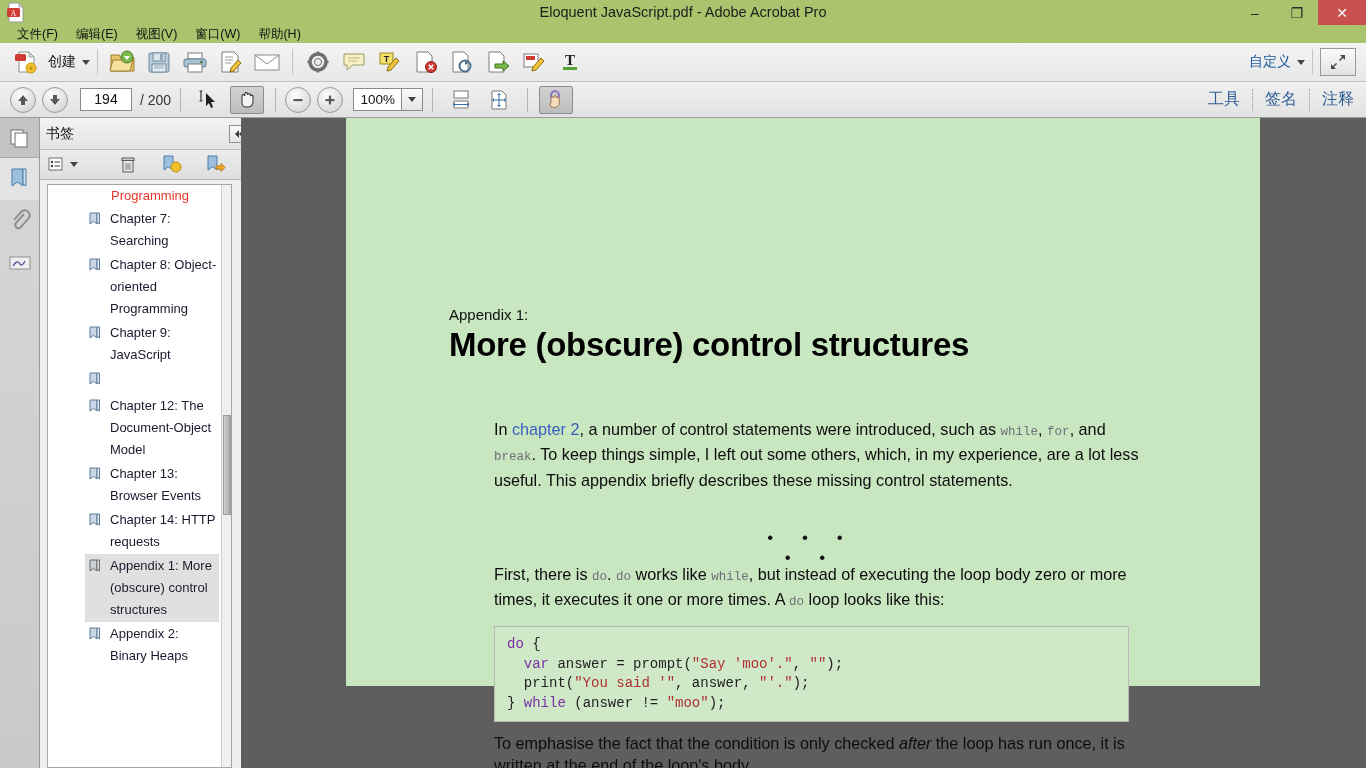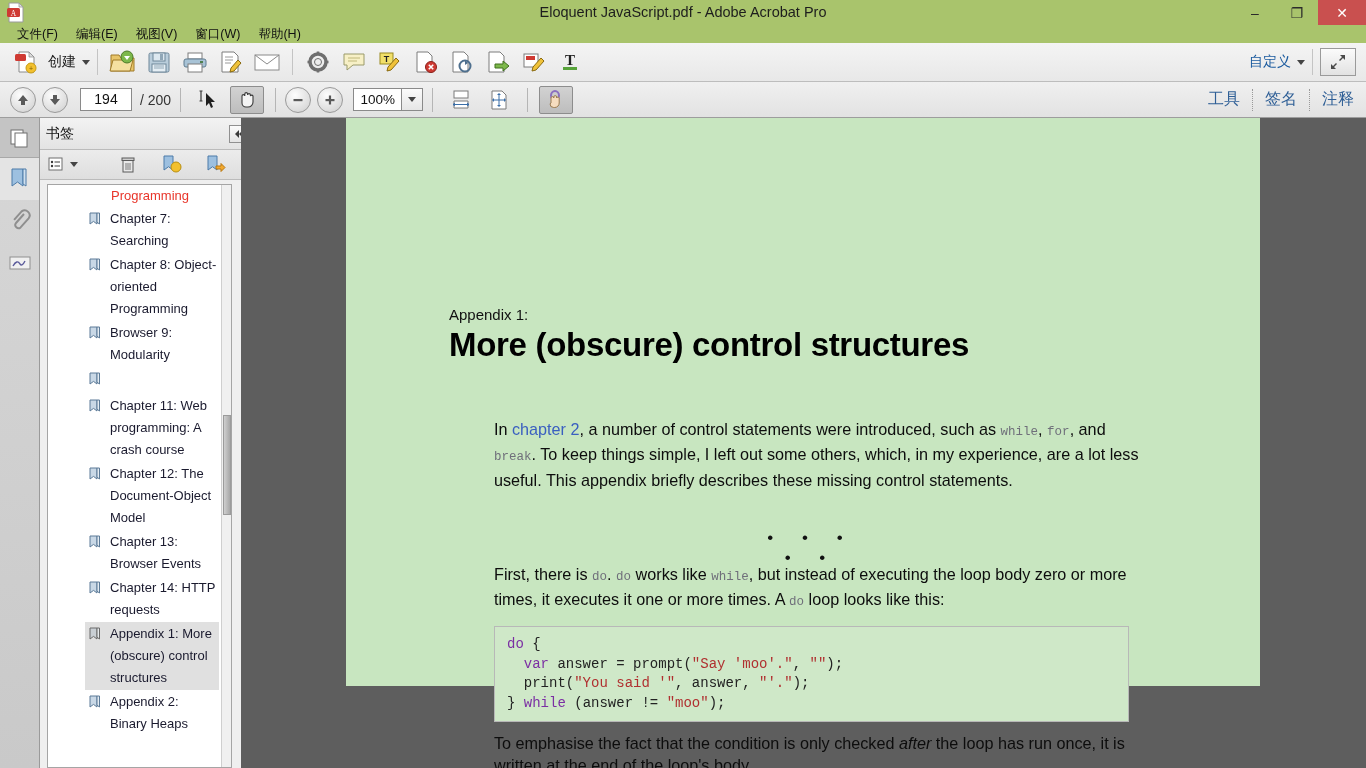--- a/index.html
+++ b/index.html
@@ -552,38 +552,29 @@
         </span>
         <span class="bm-label">Chapter 8: Object-oriented Programming</span>
       </div>
       <div class="bm-item">
         <span class="bm-ico">
           <svg width="12" height="14" viewBox="0 0 12 14">
               <path d="M1 1 h7 v11 l-3.5 -2.6 l-3.5 2.6 z" fill="#c9d8e6" stroke="#5d7b98"></path>
               <path d="M8 1 h2.5 v11 l-2.5 -1.8 z" fill="#e4ecf3" stroke="#5d7b98"></path>
             </svg>
         </span>
-        <span class="bm-label">Browser 9: Modularity</span>
-      </div>
-      <div class="bm-item">
-        <span class="bm-ico">
-          <svg width="12" height="14" viewBox="0 0 12 14">
-              <path d="M1 1 h7 v11 l-3.5 -2.6 l-3.5 2.6 z" fill="#c9d8e6" stroke="#5d7b98"></path>
-              <path d="M8 1 h2.5 v11 l-2.5 -1.8 z" fill="#e4ecf3" stroke="#5d7b98"></path>
-            </svg>
-        </span>
-      </div>
-      <div class="bm-item">
-        <span class="bm-ico">
-          <svg width="12" height="14" viewBox="0 0 12 14">
-              <path d="M1 1 h7 v11 l-3.5 -2.6 l-3.5 2.6 z" fill="#c9d8e6" stroke="#5d7b98"></path>
-              <path d="M8 1 h2.5 v11 l-2.5 -1.8 z" fill="#e4ecf3" stroke="#5d7b98"></path>
-            </svg>
-        </span>
-        <span class="bm-label">Chapter 11: Web programming: A crash course</span>
+        <span class="bm-label">Chapter 9: JavaScript</span>
+      </div>
+      <div class="bm-item">
+        <span class="bm-ico">
+          <svg width="12" height="14" viewBox="0 0 12 14">
+              <path d="M1 1 h7 v11 l-3.5 -2.6 l-3.5 2.6 z" fill="#c9d8e6" stroke="#5d7b98"></path>
+              <path d="M8 1 h2.5 v11 l-2.5 -1.8 z" fill="#e4ecf3" stroke="#5d7b98"></path>
+            </svg>
+        </span>
       </div>
       <div class="bm-item">
         <span class="bm-ico">
           <svg width="12" height="14" viewBox="0 0 12 14">
               <path d="M1 1 h7 v11 l-3.5 -2.6 l-3.5 2.6 z" fill="#c9d8e6" stroke="#5d7b98"></path>
               <path d="M8 1 h2.5 v11 l-2.5 -1.8 z" fill="#e4ecf3" stroke="#5d7b98"></path>
             </svg>
         </span>
         <span class="bm-label">Chapter 12: The Document-Object Model</span>
       </div>

